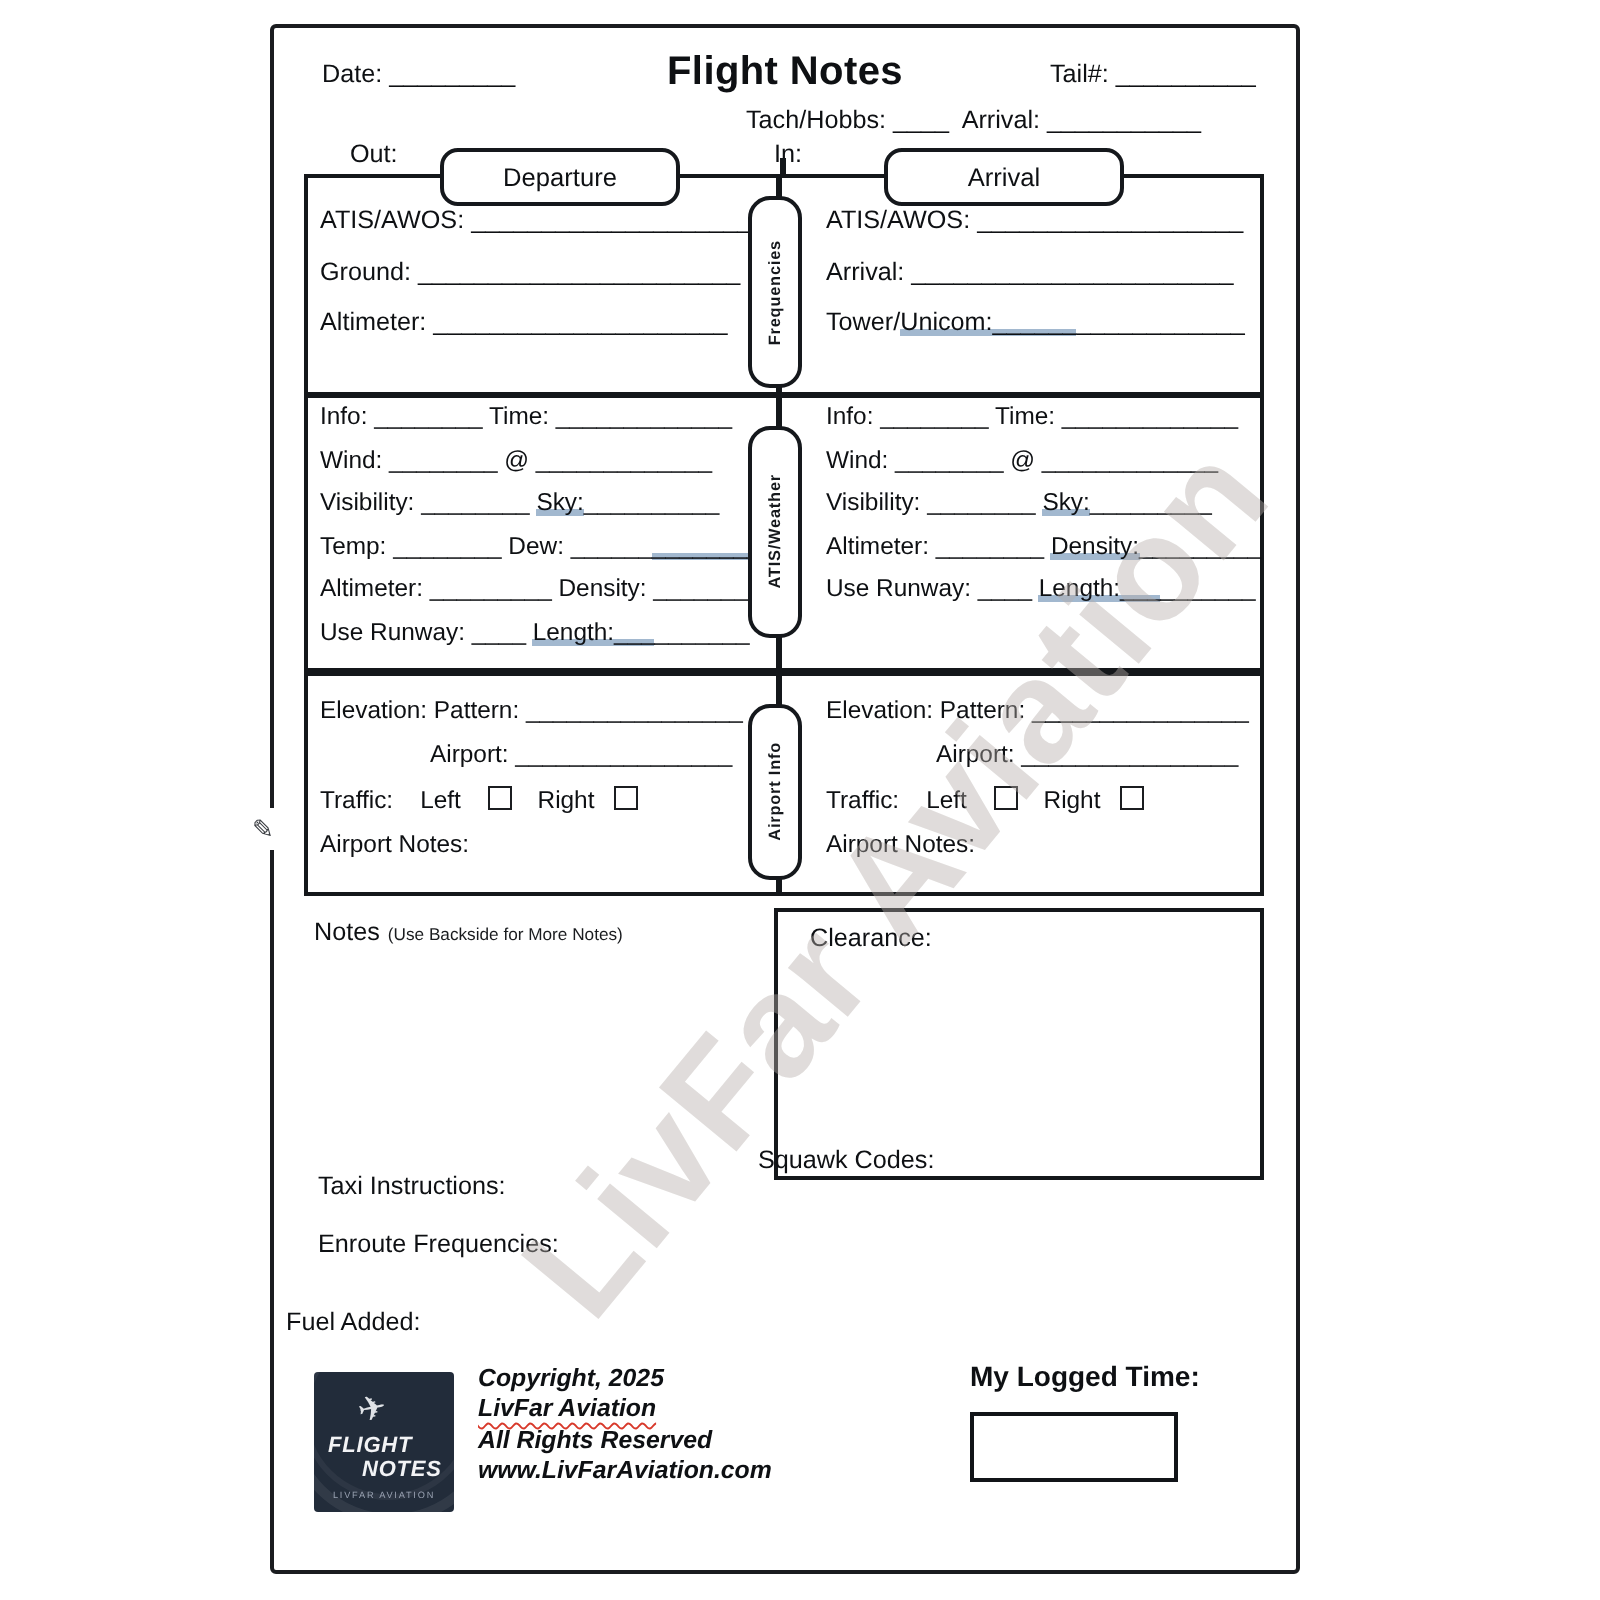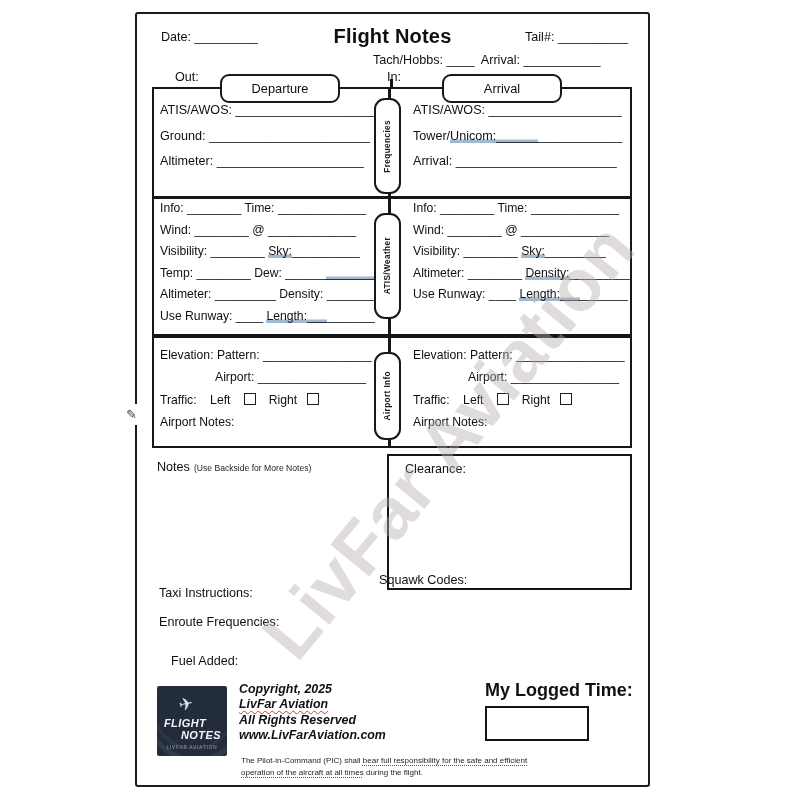--- a/index.html
+++ b/index.html
@@ -81,22 +81,22 @@
       <span>Arrival</span>
     </div>
 
     <div class="abs rows rows-freq" style="left:23px;top:89px;width:225px;">
         <div class="frow"><span>ATIS/AWOS: ____________________</span></div>
         <div class="frow"><span>Ground: _______________________</span></div>
         <div class="frow"><span>Altimeter: _____________________</span></div>
       </div>
     <div class="abs rows rows-freq" style="left:276px;top:89px;width:216px;">
         <div class="frow"><span>ATIS/AWOS: ___________________</span></div>
+        <div class="frow"><span>Arrival: _______________________</span></div>
         <div class="frow"><span>Tower/</span><span class="gu">Unicom:______</span><span>____________</span></div>
-        <div class="frow"><span>Arrival: _______________________</span></div>
       </div>
     <div class="pill" style="top:84px;height:96px;">
       <span>Frequencies</span>
     </div>
 
     <div class="abs rows rows-weather" style="left:23px;top:187px;width:225px;">
         <div class="frow"><span>Info: ________ Time: _____________</span></div>
         <div class="frow"><span>Wind: ________ @ _____________</span></div>
         <div class="frow"><span>Visibility: ________ </span><span class="gu">Sky:</span><span>__________</span></div>
         <div class="frow"><span>Temp: ________ Dew: ______</span><span class="gu">________</span></div>
@@ -132,38 +132,35 @@
 
     <div class="abs" style="left:20px;top:443px;">
       <span class="lbl">Notes</span><span class="noteshint">(Use Backside for More Notes)</span>
     </div>
     <div class="clearbox">
       <div class="abs lbl" style="left:16px;top:6px;">Clearance:</div>
     </div>
     <div class="abs lbl" style="left:242px;top:559px;">Squawk Codes:</div>
     <div class="abs lbl" style="left:22px;top:572px;">Taxi Instructions:</div>
     <div class="abs lbl" style="left:22px;top:601px;">Enroute Frequencies:</div>
-    <div class="abs lbl" style="left:34px;top:640px;">Fuel Added:</div>
+    <div class="abs lbl" style="left:6px;top:640px;">Fuel Added:</div>
 
     <div class="logo">
       <div class="arc"></div>
       <div class="arc2"></div>
       <div class="plane">✈</div>
       <div class="l1">FLIGHT</div>
       <div class="l2">NOTES</div>
       <div class="l3">LIVFAR AVIATION</div>
     </div>
     <div class="abs rows rows-copy" style="left:102px;top:668px;">
         <div class="frow"><span>Copyright, 2025</span></div>
         <div class="frow"><span class="rs">LivFar Aviation</span></div>
         <div class="frow"><span>All Rights Reserved</span></div>
         <div class="frow"><span>www.LivFarAviation.com</span></div>
       </div>
-    <div class="abs lbl" style="left:348px;top:666px;font-weight:bold;font-size:18px;">My Logged Time:</div>
+    <div class="abs lbl" style="left:348px;top:666px;font-weight:bold;font-size:14px;">My Logged Time:</div>
     <div class="loggedbox"></div>
-    <div class="abs rows rows-disc" style="left:104px;top:741px;">
-        <div class="frow"><span>The Pilot-in-Command (PIC) shall </span><span class="bd">bear full responsibility for the safe and efficient</span><span> </span><span class="bd">operation of the aircraft at all times</span><span> during the flight.</span></div>
-      </div>
 
     <div class="pencil">✎</div>
     <div class="watermark">LivFar Aviation</div>
   </div>
 </div>
 
 </body></html>

